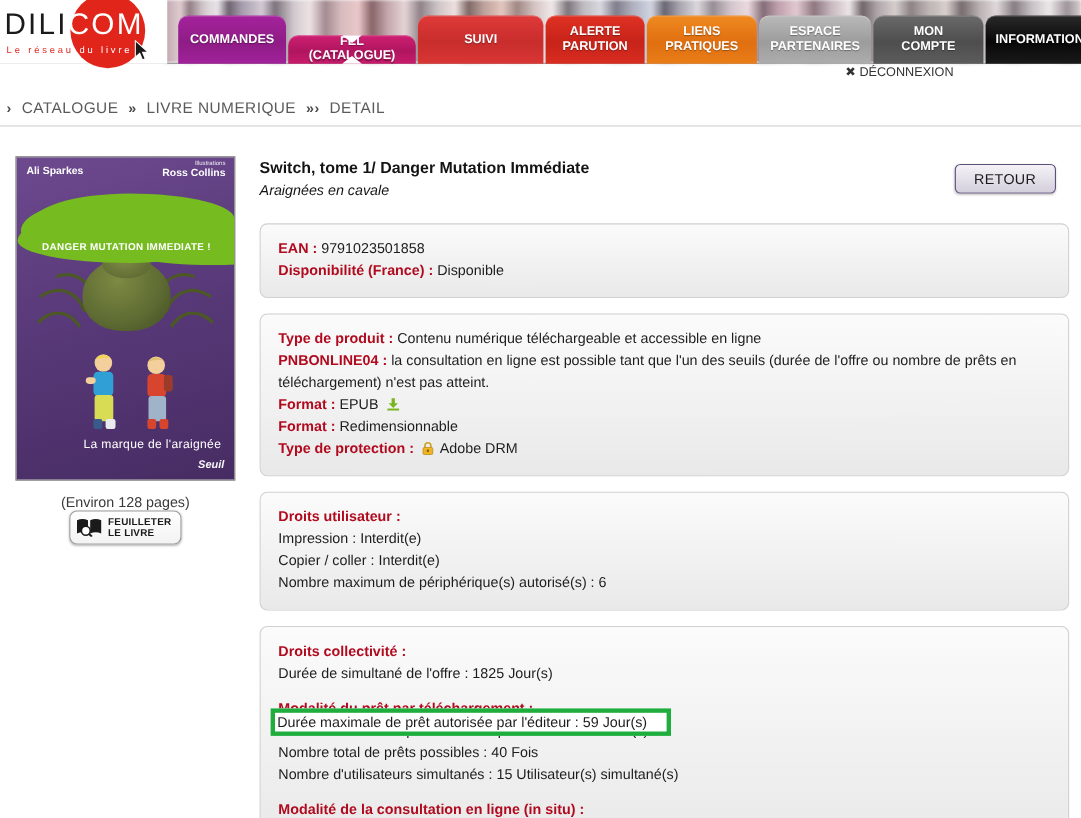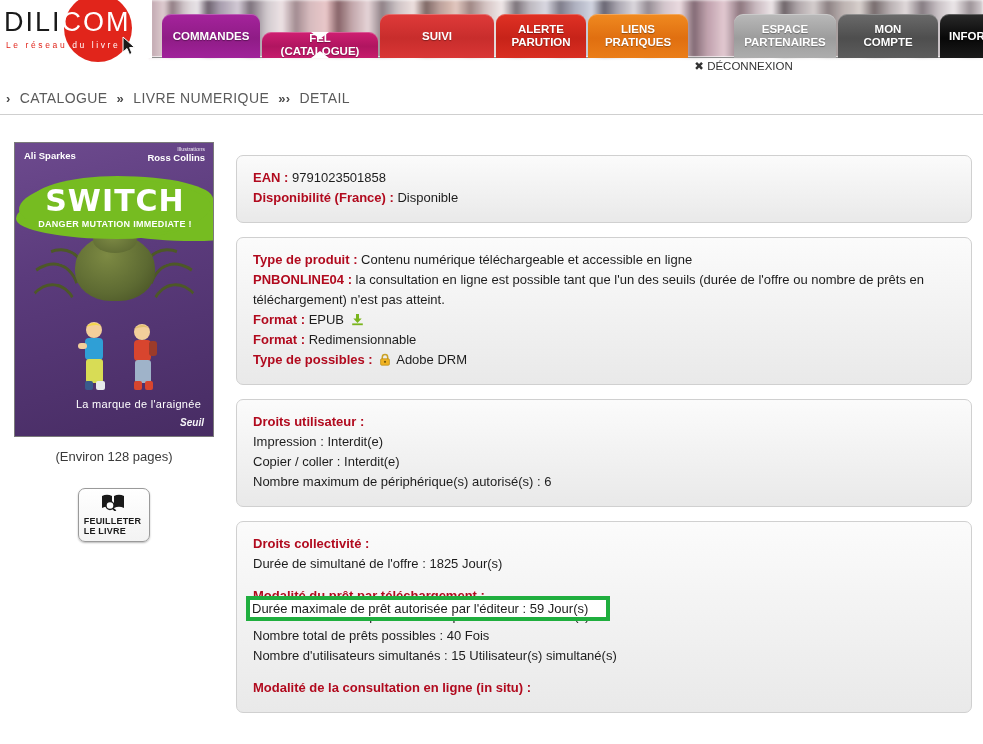--- a/index.html
+++ b/index.html
@@ -138,42 +138,42 @@
     margin-right: 2px;
     text-shadow: 0 1px 1px rgba(0,0,0,.35);
     cursor: pointer;
     box-shadow: inset 0 1px 0 rgba(255,255,255,.25);
   }
   .tab.t-commandes { width: 98px; background: linear-gradient(180deg,#a5239c 0%,#8f1c86 55%,#a0229a 100%); }
   .tab.t-fel       { width: 116px; background: linear-gradient(180deg,#cf1f72 0%,#b01560 55%,#c61c6c 100%); margin-top: 18px; }
   .tab.t-suivi     { width: 114px; background: linear-gradient(180deg,#df3a39 0%,#c82d2c 55%,#d93635 100%); }
   .tab.t-alerte    { width: 90px; background: linear-gradient(180deg,#e03124 0%,#c72319 55%,#d92d21 100%); }
   .tab.t-liens     { width: 100px; background: linear-gradient(180deg,#f08a20 0%,#e06f10 55%,#ea7d18 100%); }
-  .tab.t-espace    { width: 102px; background: linear-gradient(180deg,#b9b9b9 0%,#9c9c9c 55%,#adadad 100%); margin-left: 44px; }
+  .tab.t-espace    { width: 102px; background: linear-gradient(180deg,#b9b9b9 0%,#9c9c9c 55%,#adadad 100%); }
   .tab.t-compte    { width: 100px; background: linear-gradient(180deg,#6a6a6a 0%,#4e4e4e 55%,#5c5c5c 100%); }
   .tab.t-infos     { width: 106px; background: linear-gradient(180deg,#2a2a2a 0%,#080808 55%,#1a1a1a 100%); margin-right:0; }
 
   
   .tab.active::before,
   .tab.active::after {
     content: "";
     position: absolute;
     left: 50%;
     margin-left: -9px;
     border-left: 9px solid transparent;
     border-right: 9px solid transparent;
   }
   .tab.active::before { top: 0;    border-top: 7px solid #ffffff; }
   .tab.active::after  { bottom: 0; border-bottom: 7px solid #ffffff; }
 
   
   #userbox {
     position: absolute;
-    right: 14px; top: 59px;
-    text-align: left;
+    right: 28px; top: 59px;
+    text-align: center;
     font-size: 11.5px;
     color: #333333;
     z-index: 7;
     line-height: 1.38;
   }
   #deconnexion { cursor: pointer; white-space: nowrap; }
   #userline { white-space: nowrap; letter-spacing: .1px; }
 
   
   #breadcrumb {
@@ -256,28 +256,26 @@
   }
   #pages {
     margin-top: 12px;
     font-size: 13px;
     color: #3a3a3a;
   }
   #feuilleter {
     display: inline-flex;
     align-items: center;
     gap: 5px;
-    margin-top: 24px;
     padding: 4px 8px 4px 5px;
     border: 1px solid #9a9a9a;
     border-radius: 7px;
     background: linear-gradient(180deg,#ffffff 0%,#f3f3f3 100%);
     box-shadow: 0 1px 2px rgba(0,0,0,.28);
     cursor: pointer;
-    flex-direction: column;
   }
   #feuilleter .lbl {
     font-size: 9px; font-weight: bold; color: #1a1a1a;
     line-height: 1.15; text-align: left; letter-spacing: .2px;
     white-space: pre-line;
   }
 
   
   #rightcol {
     position: absolute;
@@ -434,21 +432,20 @@
     <div class="leg" style="left:4px;   top:140px; width:62px;  height:92px;  transform:rotate(6deg);"></div>
     <div class="leg" style="left:12px;  top:104px; width:58px;  height:70px;  transform:rotate(28deg);"></div>
     <div class="leg" style="right:-6px; top:118px; width:70px;  height:108px; transform:rotate(-18deg) scaleX(-1);"></div>
     <div class="leg" style="right:4px;  top:140px; width:62px;  height:92px;  transform:rotate(-6deg) scaleX(-1);"></div>
     <div class="leg" style="right:12px; top:104px; width:58px;  height:70px;  transform:rotate(-28deg) scaleX(-1);"></div>
 
     <div class="spider-body"></div>
     <div class="spider-head"></div>
 
     <div class="splat"></div>
-    <div class="stitle">SWITCH</div>
     <div class="ssub">DANGER MUTATION IMMEDIATE !</div>
 
     <svg class="kid1" viewBox="0 0 34 74">
       <circle cx="17" cy="9" r="8" fill="#f3cf9b"></circle>
       <path d="M9 6 q8 -8 16 0 q-4 -4 -16 0z" fill="#f2d64a"></path>
       <rect x="8" y="17" width="18" height="22" rx="4" fill="#2f9fd6"></rect>
       <rect x="9" y="38" width="17" height="24" rx="3" fill="#d8dc55"></rect>
       <rect x="8" y="60" width="8" height="9" rx="2" fill="#3a5a8c"></rect>
       <rect x="19" y="60" width="9" height="9" rx="2" fill="#e8eaec"></rect>
       <rect x="1" y="22" width="9" height="6" rx="3" fill="#f3cf9b"></rect>
@@ -477,20 +474,27 @@
       <circle cx="9" cy="12.5" r="4" fill="#ffffff" stroke="#1a1a1a" stroke-width="1.4"></circle>
       <line x1="11.8" y1="15.3" x2="14.6" y2="18" stroke="#1a1a1a" stroke-width="1.8"></line>
     </svg>
     <span class="lbl">FEUILLETER
 LE LIVRE</span>
   </div>
 </div>
 
 <div id="rightcol">
 
+  <div id="title-row">
+    <div>
+      <div id="title-main">Switch, tome 1/ Danger Mutation Immédiate</div>
+      <div id="title-sub">Araignées en cavale</div>
+    </div>
+    <button id="retour">RETOUR</button>
+  </div>
 
   <div class="panel" style="margin-top:23px;">
     <div class="row">
       <span class="lab">EAN :</span>
       <span>9791023501858</span>
     </div>
     <div class="row">
       <span class="lab">Disponibilité (France) :</span>
       <span>Disponible</span>
     </div>
@@ -511,21 +515,21 @@
       <svg class="icon-dl" width="13" height="13" viewBox="0 0 13 13">
         <path d="M5 1 h3 v4.5 h2.7 L6.5 10 L2.3 5.5 H5z" fill="#7ab51d"></path>
         <rect x="1.2" y="10.4" width="10.6" height="1.8" fill="#7ab51d"></rect>
       </svg>
     </div>
     <div class="row">
       <span class="lab">Format :</span>
       <span>Redimensionnable</span>
     </div>
     <div class="row">
-      <span class="lab">Type de possibles :</span>
+      <span class="lab">Type de protection :</span>
       <svg class="icon-lock" width="12" height="13" viewBox="0 0 12 13">
         <path d="M3.3 6 V4.2 a2.7 2.7 0 0 1 5.4 0 V6" fill="none" stroke="#c9a227" stroke-width="1.5"></path>
         <rect x="1.6" y="5.8" width="8.8" height="6.4" rx="1.1" fill="#f0b323" stroke="#b98b11" stroke-width=".7"></rect>
         <circle cx="6" cy="8.8" r="1.1" fill="#7a5a06"></circle>
       </svg>
       <span>Adobe DRM</span>
     </div>
   </div>
 
   <div class="panel">

